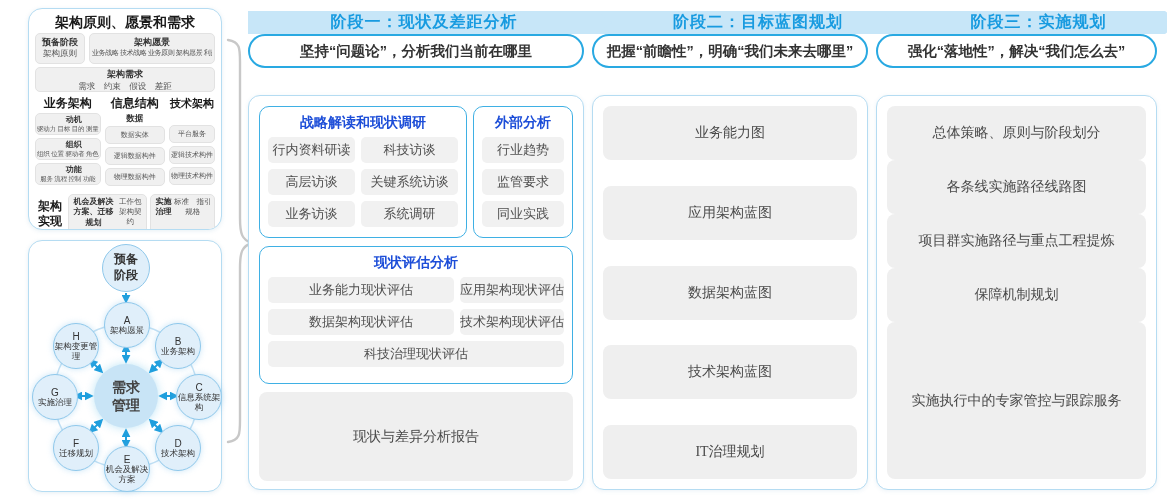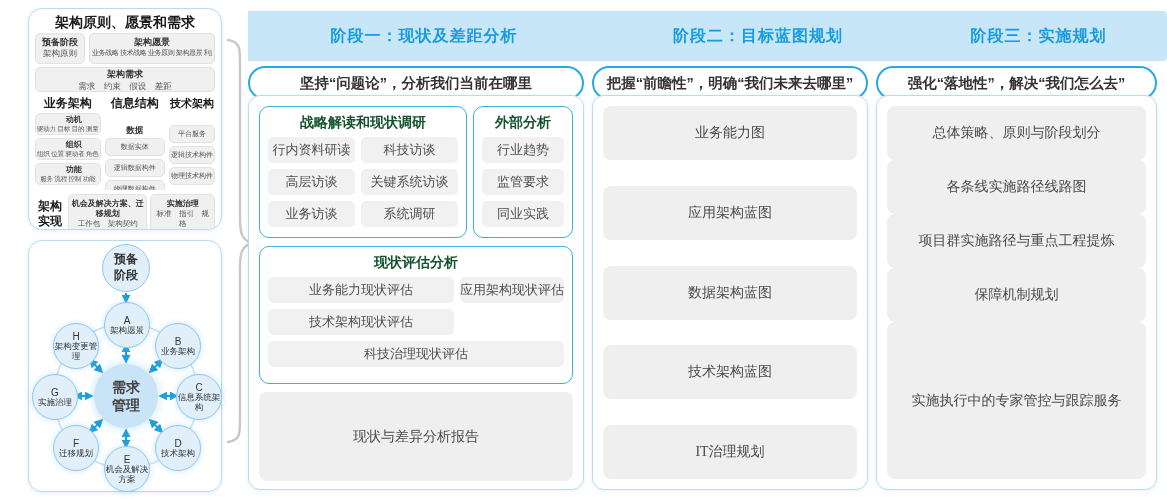--- a/index.html
+++ b/index.html
@@ -4,31 +4,31 @@
 <style>
   html,body{margin:0;padding:0;background:#fff;}
   .stage{position:relative;width:1167px;height:499px;background:#fff;overflow:hidden;
          font-family:"Liberation Sans","DejaVu Sans",sans-serif;}
 
   
   .lpanel{position:absolute;background:#fff;border:1.5px solid #b5dcf2;border-radius:14px;
           box-sizing:border-box;box-shadow:0 1px 4px rgba(120,170,200,.18);}
   .bigpanel{position:absolute;top:95px;height:395px;background:#fff;border:1.5px solid #b5dcf2;
             border-radius:12px;box-sizing:border-box;padding:10px;box-shadow:0 1px 4px rgba(120,170,200,.15);}
-  .band{position:absolute;top:11px;height:50px;background:#c7e6f8;display:flex;align-items:center;
+  .band{position:absolute;top:11px;height:23px;background:#c7e6f8;display:flex;align-items:center;
         justify-content:center;font-weight:bold;font-size:16px;color:#189be0;letter-spacing:1px;}
   .band-first{clip-path:polygon(0 0,calc(100% - 16px) 0,100% 50%,calc(100% - 16px) 100%,0 100%);padding-right:16px;}
   .band-next{clip-path:polygon(0 0,calc(100% - 16px) 0,100% 50%,calc(100% - 16px) 100%,0 100%,16px 50%);padding-left:16px;}
-  .tagbox{position:absolute;top:66px;height:34px;background:#fff;border:2px solid #29a9e2;border-radius:17px;
+  .tagbox{position:absolute;top:34px;height:34px;background:#fff;border:2px solid #29a9e2;border-radius:17px;
           display:flex;align-items:center;justify-content:center;font-weight:bold;font-size:14.5px;color:#333;
           box-sizing:border-box;}
 
   
   .subpanel{border:1.5px solid #3fb0e4;border-radius:10px;background:#fff;box-sizing:border-box;padding:4px 8px 8px;}
-  .subtitle{font-weight:bold;font-size:14px;color:#14532d;text-align:center;line-height:22px;}
+  .subtitle{font-weight:bold;font-size:14px;color:#1d4ed8;text-align:center;line-height:22px;}
   .chip{background:#f1f1f1;border-radius:5px;display:flex;align-items:center;justify-content:center;
         font-size:13px;color:#4f4f4f;height:26px;text-align:center;}
   .gbox{background:#efefef;border-radius:8px;display:flex;align-items:center;justify-content:center;
         font-size:14px;color:#4a4a4a;text-align:center;font-family:Liberation Serif, serif;}
   .p1row{display:flex;gap:6px;height:132px;}
   .survey{flex:1;}
   .sgrid{display:grid;grid-template-columns:1fr 1.12fr;gap:6px;margin-top:4px;}
   .external{flex:0 0 100px;}
   .egrid{display:flex;flex-direction:column;gap:6px;margin-top:4px;}
   .assess{margin-top:8px;height:138px;}
@@ -53,29 +53,29 @@
   .row2{margin-top:3px;height:25px;padding:1px;}
   .req-t{font-size:9px;font-weight:bold;color:#333;line-height:1.3;}
   .req-s{font-size:8.5px;color:#555;line-height:1.25;}
   .row3{display:flex;gap:4px;margin-top:4px;height:94px;overflow:hidden;}
   .tcol-h{font-weight:bold;font-size:12px;color:#1a1a1a;text-align:center;line-height:15px;}
   .tcol-h.sm{font-size:11px;}
   .bchips{display:flex;flex-direction:column;gap:3px;margin-top:2px;}
   .lchip{padding:1px 1px;overflow:hidden;}
   .lchip-t{font-size:8px;font-weight:bold;color:#333;line-height:1.25;padding-left:12px;}
   .lchip-s{font-size:6.5px;color:#555;white-space:nowrap;letter-spacing:-0.2px;line-height:1.25;overflow:hidden;}
-  .two{display:flex;gap:3px;margin-top:14px;}
+  .two{display:flex;gap:3px;margin-top:2px;}
   .subcol{flex:1;display:flex;flex-direction:column;gap:3px;}
   .subh{font-size:8.5px;font-weight:bold;text-align:center;color:#333;line-height:10px;}
   .schip{padding:2px 1px;font-size:7px;color:#555;display:flex;align-items:center;justify-content:center;
          min-height:18px;line-height:1.25;text-align:center;}
   .row4{display:flex;gap:3px;margin-top:4px;height:40px;align-items:stretch;}
   .impl-label{flex:0 0 30px;font-size:12px;font-weight:bold;color:#1a1a1a;display:flex;align-items:center;
               justify-content:center;text-align:center;line-height:1.25;}
-  .implbox{flex:1;padding:2px 2px;display:flex;flex-direction:column;justify-content:center;}
+  .implbox{flex:1;padding:2px 2px;display:flex;flex-direction:row;justify-content:center;}
   .impl-t{font-size:8px;font-weight:bold;color:#333;line-height:1.3;}
   .impl-s{font-size:7.5px;color:#555;line-height:1.35;}
 
   
   .lbp{left:28px;top:240px;width:194px;height:252px;}
   .adm{position:absolute;inset:0;}
   .adm svg{position:absolute;left:0;top:0;}
   .node{position:absolute;width:44px;height:44px;border-radius:50%;background:#e0effa;border:1px solid #8fc8eb;
         display:flex;flex-direction:column;align-items:center;justify-content:center;text-align:center;
         box-shadow:0 0 6px rgba(120,190,235,.4);}
@@ -264,20 +264,21 @@
           <div class="chip">监管要求</div>
           <div class="chip">同业实践</div>
         </div>
       </div>
     </div>
     <div class="subpanel assess">
       <div class="subtitle">现状评估分析</div>
       <div class="agrid">
         <div class="chip">业务能力现状评估</div>
         <div class="chip">应用架构现状评估</div>
+        <div class="chip">数据架构现状评估</div>
         <div class="chip">技术架构现状评估</div>
         <div class="chip awide">科技治理现状评估</div>
       </div>
     </div>
     <div class="gbox output">现状与差异分析报告</div>
   </div>
 
   <div class="bigpanel" style="left:592px;width:276px">
     <div class="stack">
       <div class="gbox gbox54">业务能力图</div>

